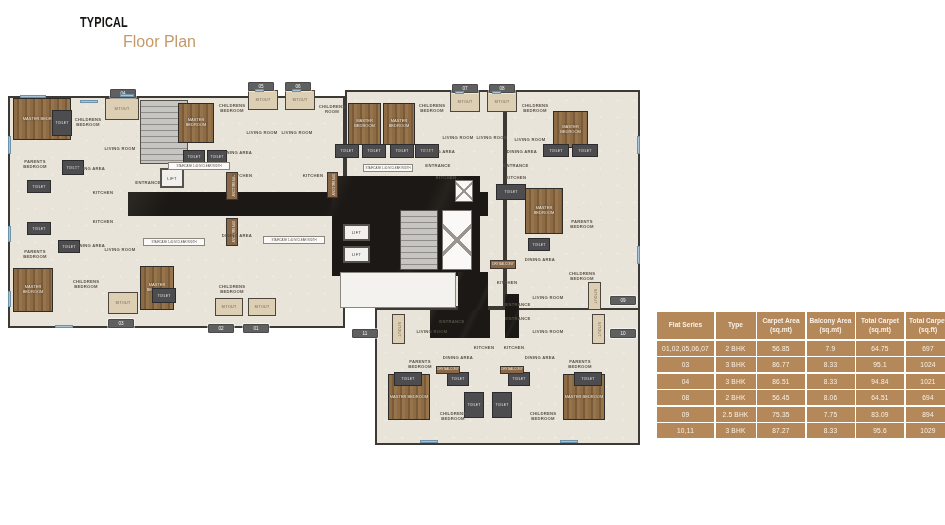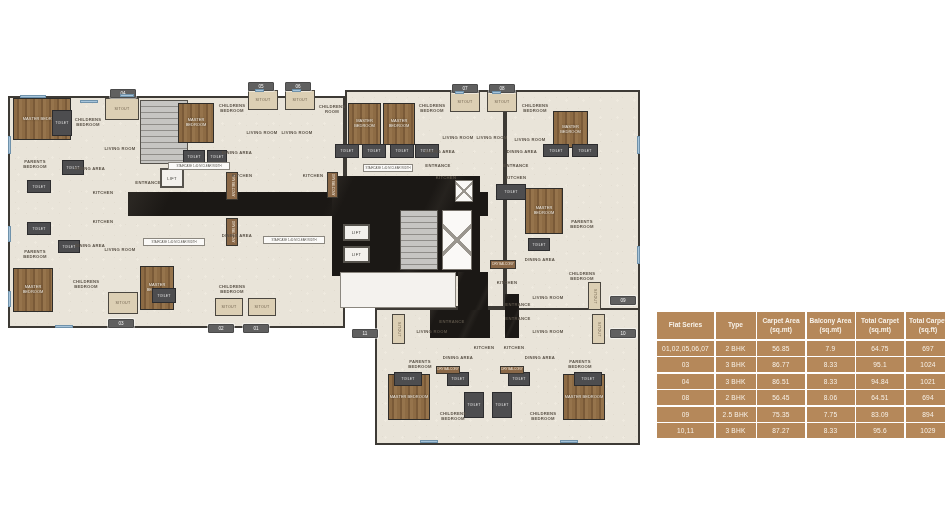--- a/index.html
+++ b/index.html
@@ -40,20 +40,24 @@
   .area-table{position:absolute;left:656px;top:311px;width:288px;border:1.5px solid #ffffff;background:#fff;
       display:grid;grid-template-columns:57px 40px 48px 48px 48px 45px;gap:1.5px;}
   .cell{background:#b5885a;color:#f7f1e8;display:flex;align-items:center;justify-content:center;text-align:center;}
   .cell.th{height:25px;font-size:6.6px;font-weight:bold;line-height:1.25;padding:1px 2px;}
   .cell.td{height:15px;font-size:6.6px;letter-spacing:.2px;}
 </style>
 </head>
 <body>
 
 <div class="page">
+  <div class="title-block">
+    <div class="title-main">TYPICAL</div>
+    <div class="title-sub">Floor Plan</div>
+  </div>
 
   <div class="plan">
       <div class="wing" style="left: 8px; top: 20px; width: 337px; height: 232px;"></div>
       <div class="wing" style="left: 345px; top: 14px; width: 160px; height: 218px;"></div>
       <div class="wing" style="left: 505px; top: 14px; width: 135px; height: 238px;"></div>
       <div class="wing" style="left: 375px; top: 232px; width: 265px; height: 137px;"></div>
       <div class="corridor" style="left: 128px; top: 116px; width: 360px; height: 24px;"></div>
       <div class="corridor" style="left: 332px; top: 100px; width: 148px; height: 100px;"></div>
       <div class="corridor" style="left: 458px; top: 196px; width: 30px; height: 66px;"></div>
       <div class="corridor" style="left: 430px; top: 234px; width: 60px; height: 28px;"></div>

